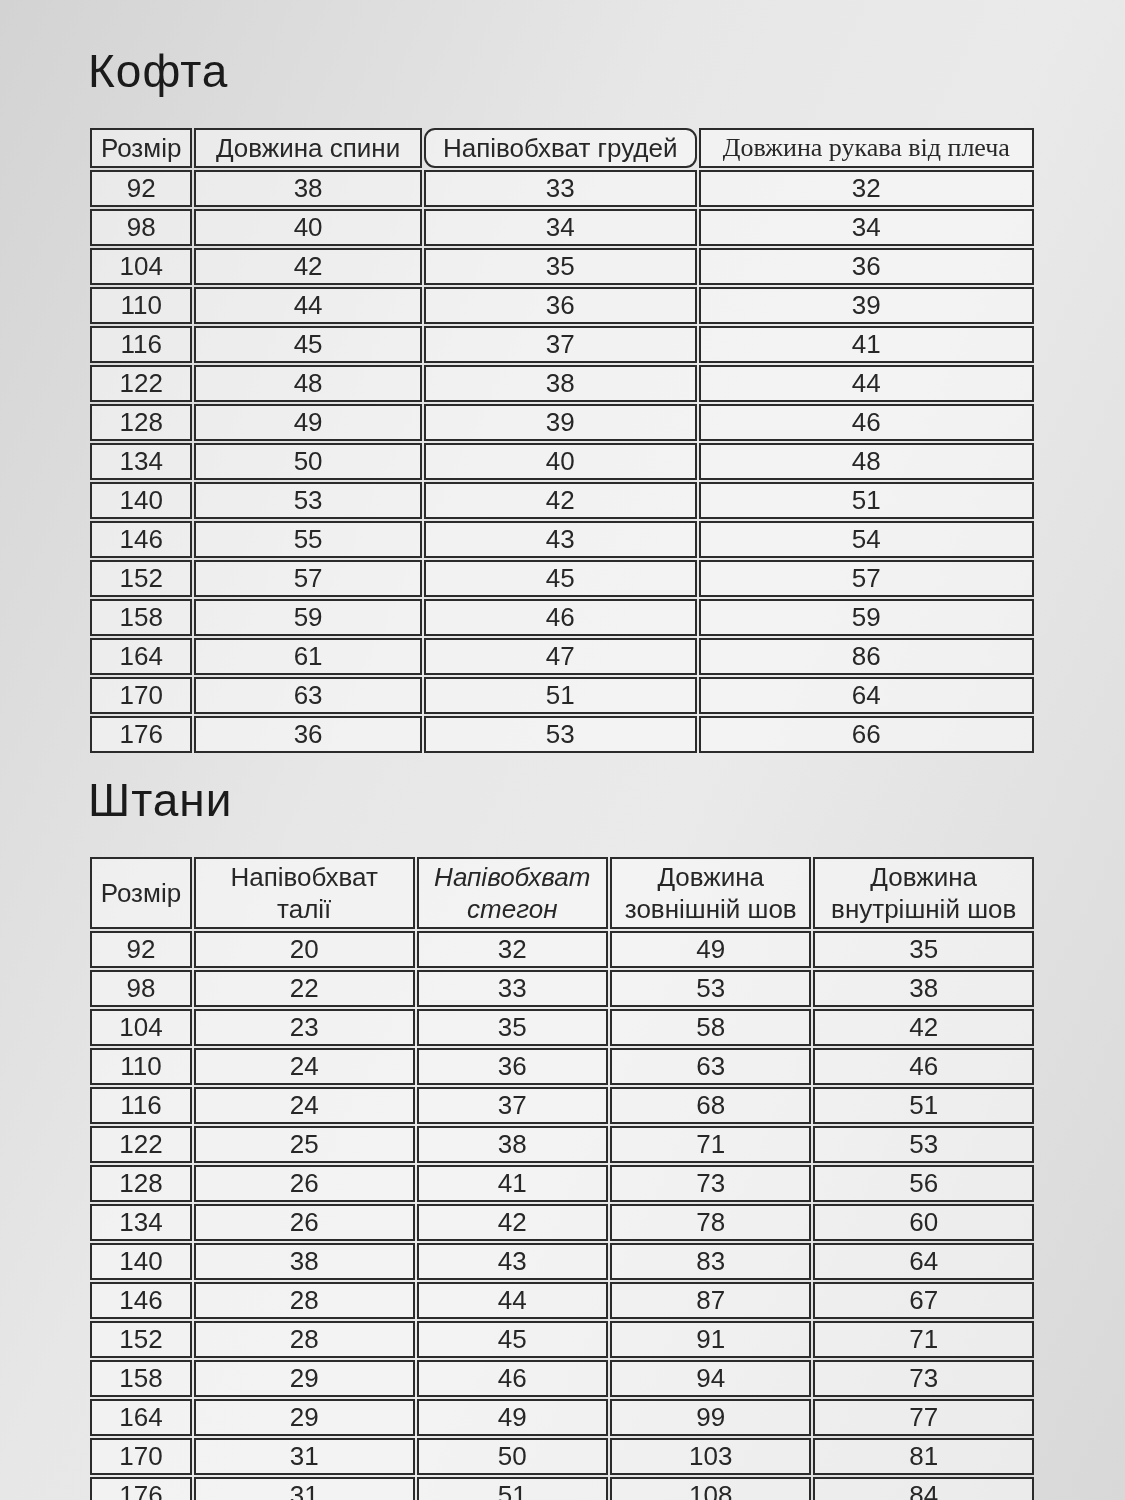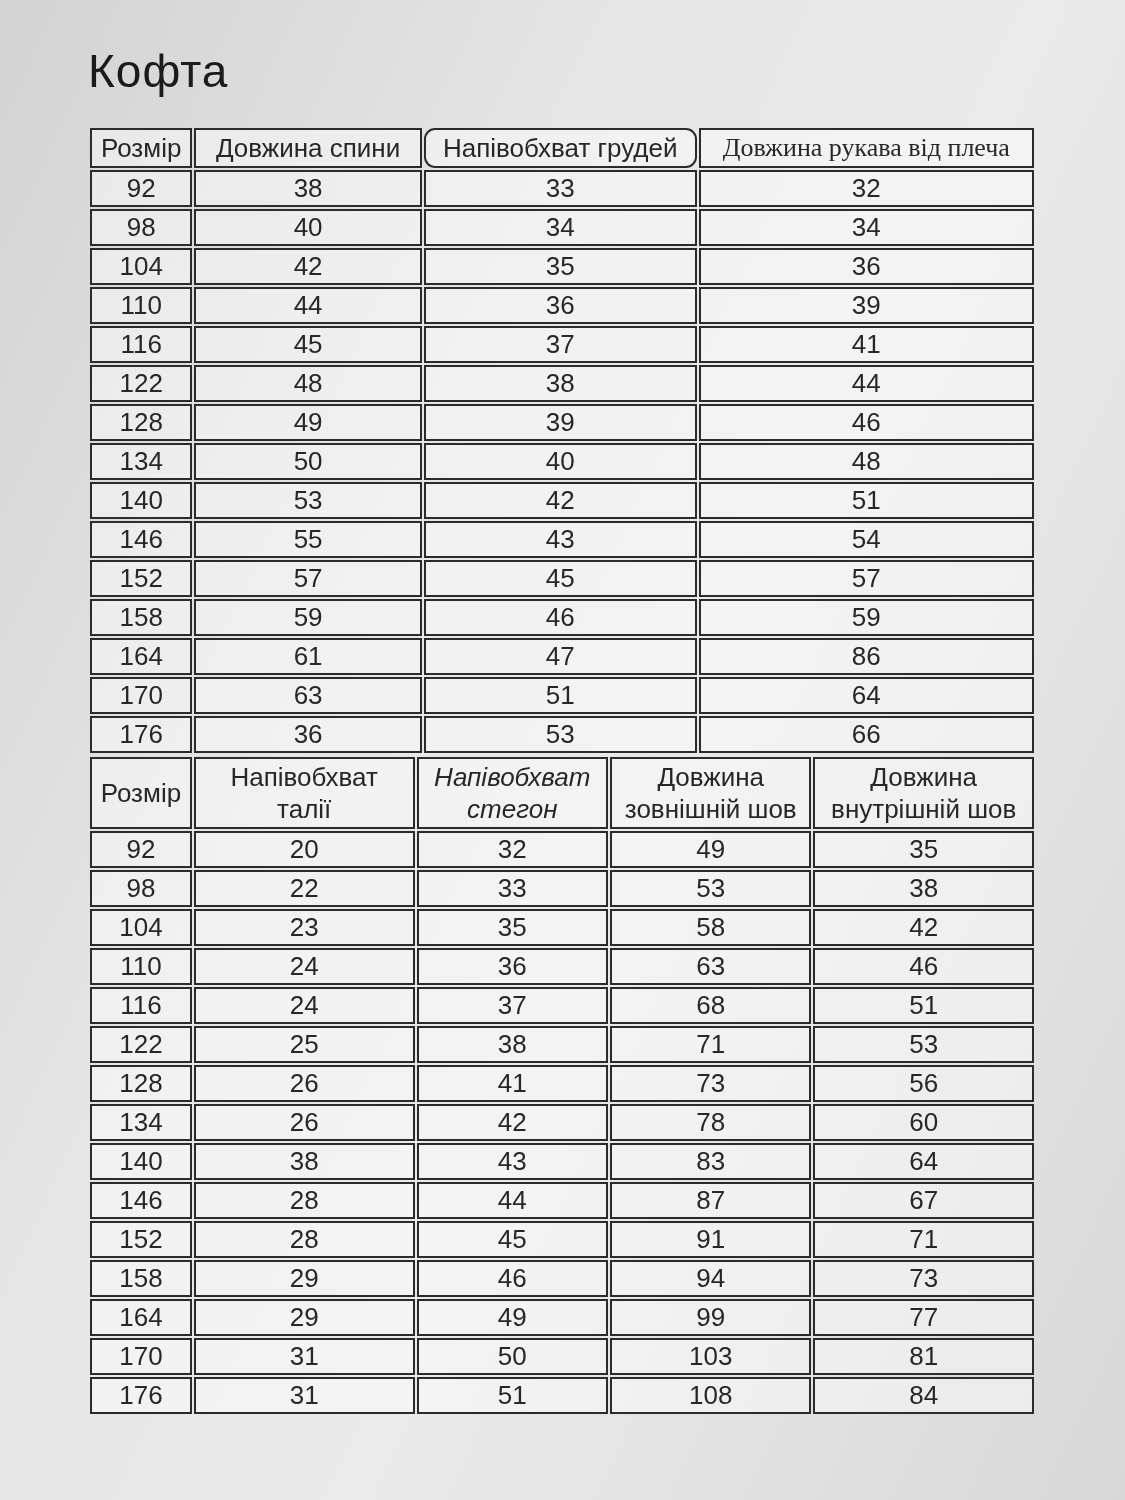--- a/index.html
+++ b/index.html
@@ -175,20 +175,21 @@
         </tr>
         <tr>
           <td>176</td>
           <td>36</td>
           <td>53</td>
           <td>66</td>
         </tr>
       </tbody>
   </table>
 
+  <h1 class="section-title second">Штани</h1>
 
   <table class="size-table t1">
     <thead>
         <tr>
           <th>Розмір</th>
           <th>Напівобхват талії</th>
           <th>Напівобхват
 стегон</th>
           <th>Довжина
 зовнішній шов</th>

